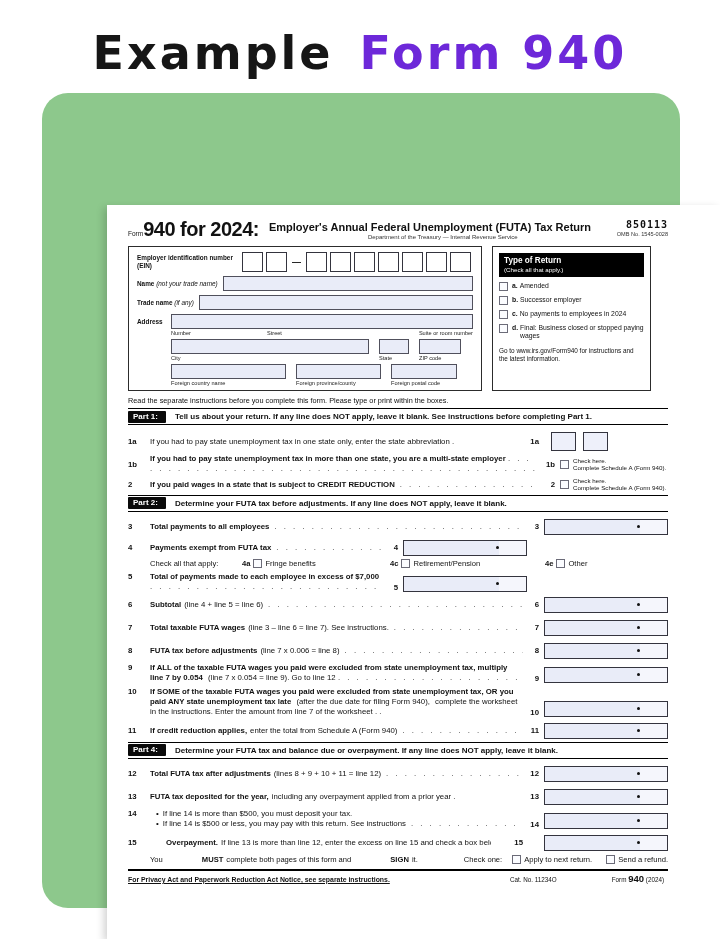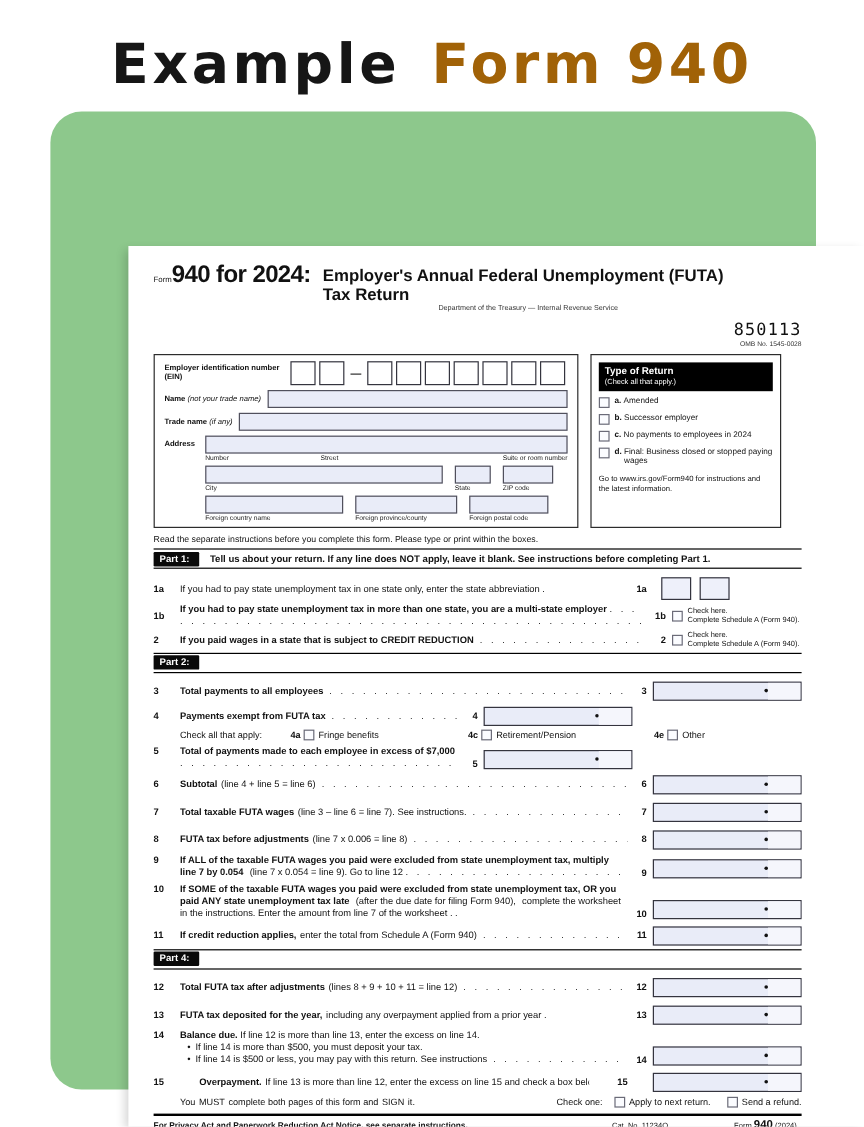--- a/index.html
+++ b/index.html
@@ -1,36 +1,36 @@
 <!DOCTYPE html>
 <html><head>
 <meta charset="utf-8">
 <style>
   * { margin:0; padding:0; box-sizing:border-box; }
   html,body { width:720px; height:939px; background:#fff; font-family:"Liberation Sans", sans-serif; color:#111; overflow:hidden; position:relative; }
 
   
   .banner { position:absolute; top:26px; left:0; width:720px; text-align:center; font-weight:bold; font-size:46px; letter-spacing:3px; white-space:nowrap; font-family:"DejaVu Sans", sans-serif; }
   .banner .w1 { color:#161616; margin-right:26px; }
-  .banner .w2 { color:#a16207; }
+  .banner .w2 { color:#6d28d9; }
 
   
   .green-panel { position:absolute; left:42px; top:93px; width:638px; height:815px; background:#8dc88c; border-radius:26px; }
   .form-page { position:absolute; left:107px; top:205px; width:613px; height:734px; background:#fff; box-shadow:-3px 3px 8px rgba(0,0,0,.18); padding:13px 0 0 21px; }
   .fc { width:540px; }
 
   
   .fhead { display:flex; align-items:flex-start; }
   .fhead .fword { font-size:6.5px; margin-top:12px; }
   .fhead .fbig { font-size:20px; font-weight:bold; letter-spacing:-0.5px; margin-right:10px; }
   .fhead .fmid { margin-top:3px; flex:1; }
-  .fhead .ftitle { font-weight:bold; font-size:14px; }
+  .fhead .ftitle { font-weight:bold; font-size:11px; }
   .fhead .fdept { font-size:6px; color:#333; text-align:center; margin-top:1px; }
   .fhead .frt { text-align:right; margin-top:1px; }
-  .fhead .fcode { font-family:"DejaVu Sans Mono", monospace; font-weight:normal; font-size:14px; letter-spacing:1px;margin-top:48px; }
+  .fhead .fcode { font-family:"DejaVu Sans Mono", monospace; font-weight:bold; font-size:10px; letter-spacing:1px; }
   .fhead .fomb { font-size:5.6px; color:#333; margin-top:1px; }
 
   
   .topgrid { display:flex; gap:10px; margin-top:5px; }
   .empbox { width:354px; border:1.6px solid #2c2c2c; padding:5px 8px 4px 8px; }
   .erow { display:flex; align-items:center; margin-bottom:4px; }
   .elab { font-weight:bold; font-size:6.4px; line-height:1.2; }
   .elab i { font-weight:normal; font-style:italic; }
   .fld { background:#e9ecf8; border:1px solid #50505c; height:15px; }
   .ein-cells { display:flex; align-items:center; margin-left:6px; }
@@ -88,21 +88,21 @@
   .ckitem .k { font-weight:bold; font-size:7.6px; margin-right:3px; }
   .ckitem .v { font-size:7.6px; margin-left:3px; }
   .ci1 { width:148px; } .ci2 { width:155px; }
 
   
   .bullet { display:flex; align-items:center; }
   .bullet::before { content:"•"; font-size:8px; margin:0 4px 0 6px; }
 
   
   .mustrow { display:flex; align-items:center; margin-top:4px; font-size:7.6px; }
-  .mustrow .b { font-weight:normal; }
+  .mustrow .b { font-weight:bold;margin-left:36px; }
   .mseg { margin-right:3px; }
 
   
   .foot { border-top:2px solid #000; margin-top:5px; padding-top:2px; display:flex; align-items:baseline; }
   .fpriv { font-weight:bold; text-decoration:underline; font-size:6.9px; }
   .fcat { font-size:6.3px; margin-left:auto; }
   .fform { font-size:6.3px; margin-left:55px; margin-right:4px; }
   .fform .fnum { font-weight:bold; font-size:9.5px; }
 </style>
 </head>
@@ -254,20 +254,21 @@
     <span class="rnum">2</span>
     <span class="cb"></span>
     <div class="chk2">
       <div>Check here.</div>
       <div>Complete Schedule A (Form 940).</div>
     </div>
   </div>
 
   <div class="pbar">
     <span class="plab">Part 2:</span>
+    <span class="ptitle">Determine your FUTA tax before adjustments. If any line does NOT apply, leave it blank.</span>
   </div>
 
   <div class="row" style="margin-top:7px;">
     <span class="lnum">3</span>
     <div class="ltext">
           <span class="b">Total payments to all employees</span>
           <span class="dotsfill">. . . . . . . . . . . . . . . . . . . . . . . . . . . . . . . . . . . . . . . . . . . . . . . . . .</span>
         </div>
     <span class="rnum">3</span>
     <div class="amt">
@@ -401,20 +402,21 @@
     <span class="rnum">11</span>
     <div class="amt">
           <span class="dd"></span>
           <span class="dot"></span>
           <span class="cc"></span>
         </div>
   </div>
 
   <div class="pbar">
     <span class="plab">Part 4:</span>
+    <span class="ptitle">Determine your FUTA tax and balance due or overpayment. If any line does NOT apply, leave it blank.</span>
   </div>
 
   <div class="row" style="margin-top:7px;align-items:center;">
     <span class="lnum">12</span>
     <div class="ltext">
           <span class="b">Total FUTA tax after adjustments</span>
           <span class="n">(lines 8 + 9 + 10 + 11 = line 12)</span>
           <span class="dotsfill">. . . . . . . . . . . . . . . . . . . . . . . . . . . . . . . . . . . . . . . . . . . . . . . . . .</span>
         </div>
     <span class="rnum">12</span>
@@ -436,21 +438,20 @@
     <div class="amt">
           <span class="dd"></span>
           <span class="dot"></span>
           <span class="cc"></span>
         </div>
   </div>
 
   <div class="row bot" style="margin-top:4px;">
     <span class="lnum" style="align-self:flex-start;">14</span>
     <div class="ltextblk">
-      <div><span class="b">Balance due.</span> <span>If line 12 is more than line 13, enter the excess on line 14.</span></div>
       <div class="bullet">
             <span>If line 14 is more than $500, you must deposit your tax.</span>
           </div>
       <div class="bullet" style="overflow:hidden; max-height:10px; white-space:nowrap;align-items:flex-end;">
             <span>If line 14 is $500 or less, you may pay with this return. See instructions</span>
             <span class="dotsfill">. . . . . . . . . . . . . . . . . . . . . . . . . . . . . . . . . . . . . . . . . . . . . . . . . .</span>
           </div>
     </div>
     <span class="rnum">14</span>
     <div class="amt">

